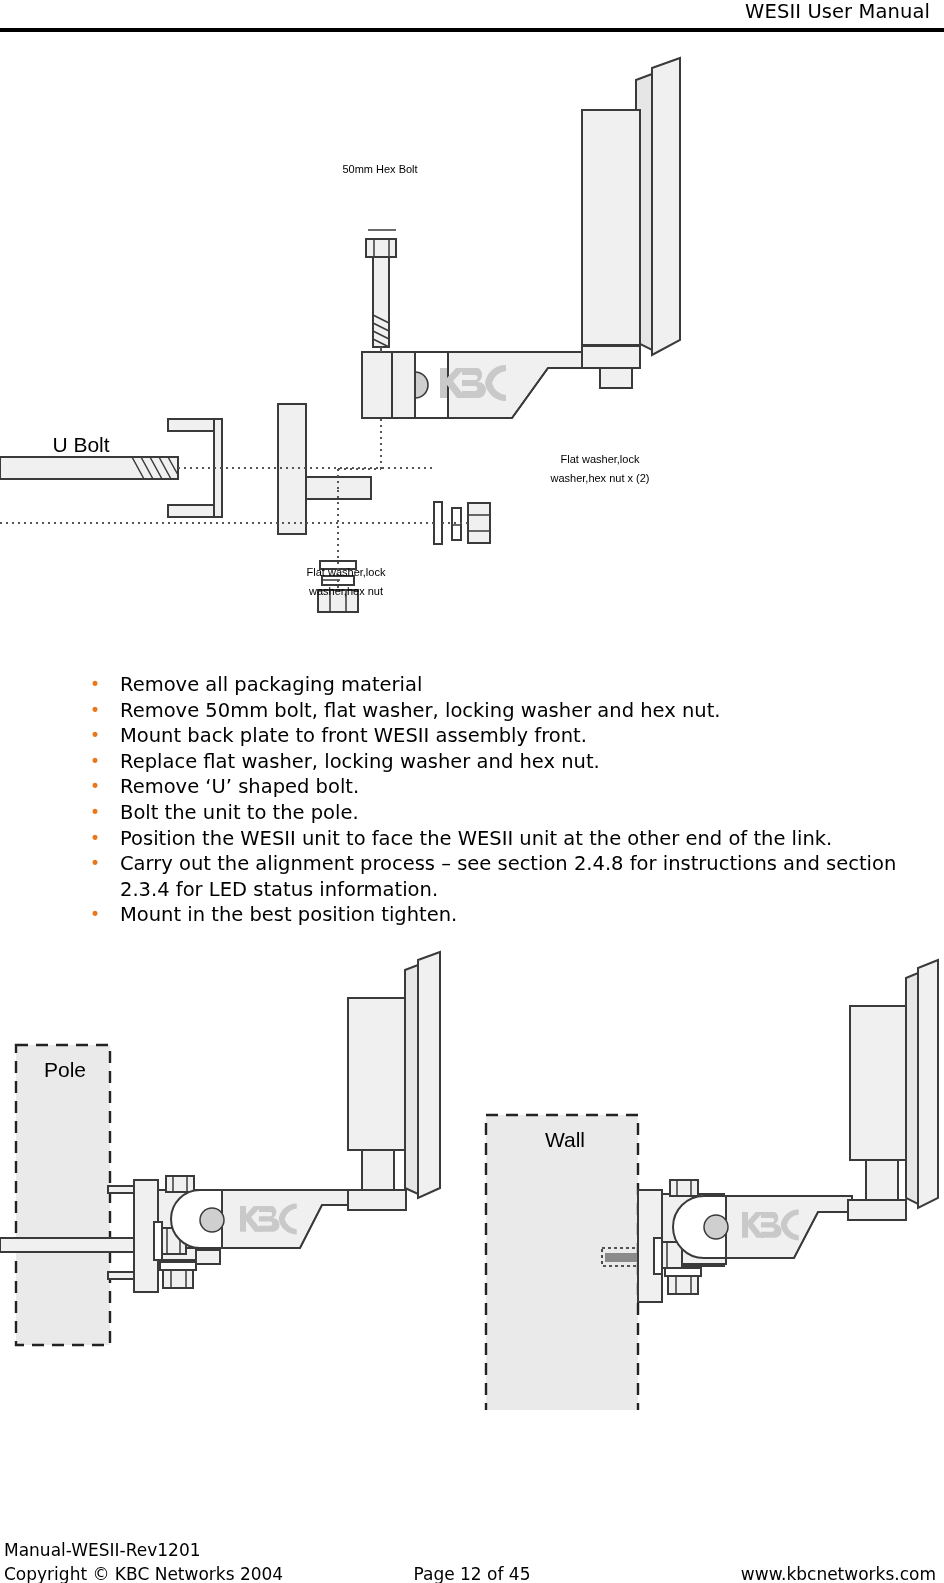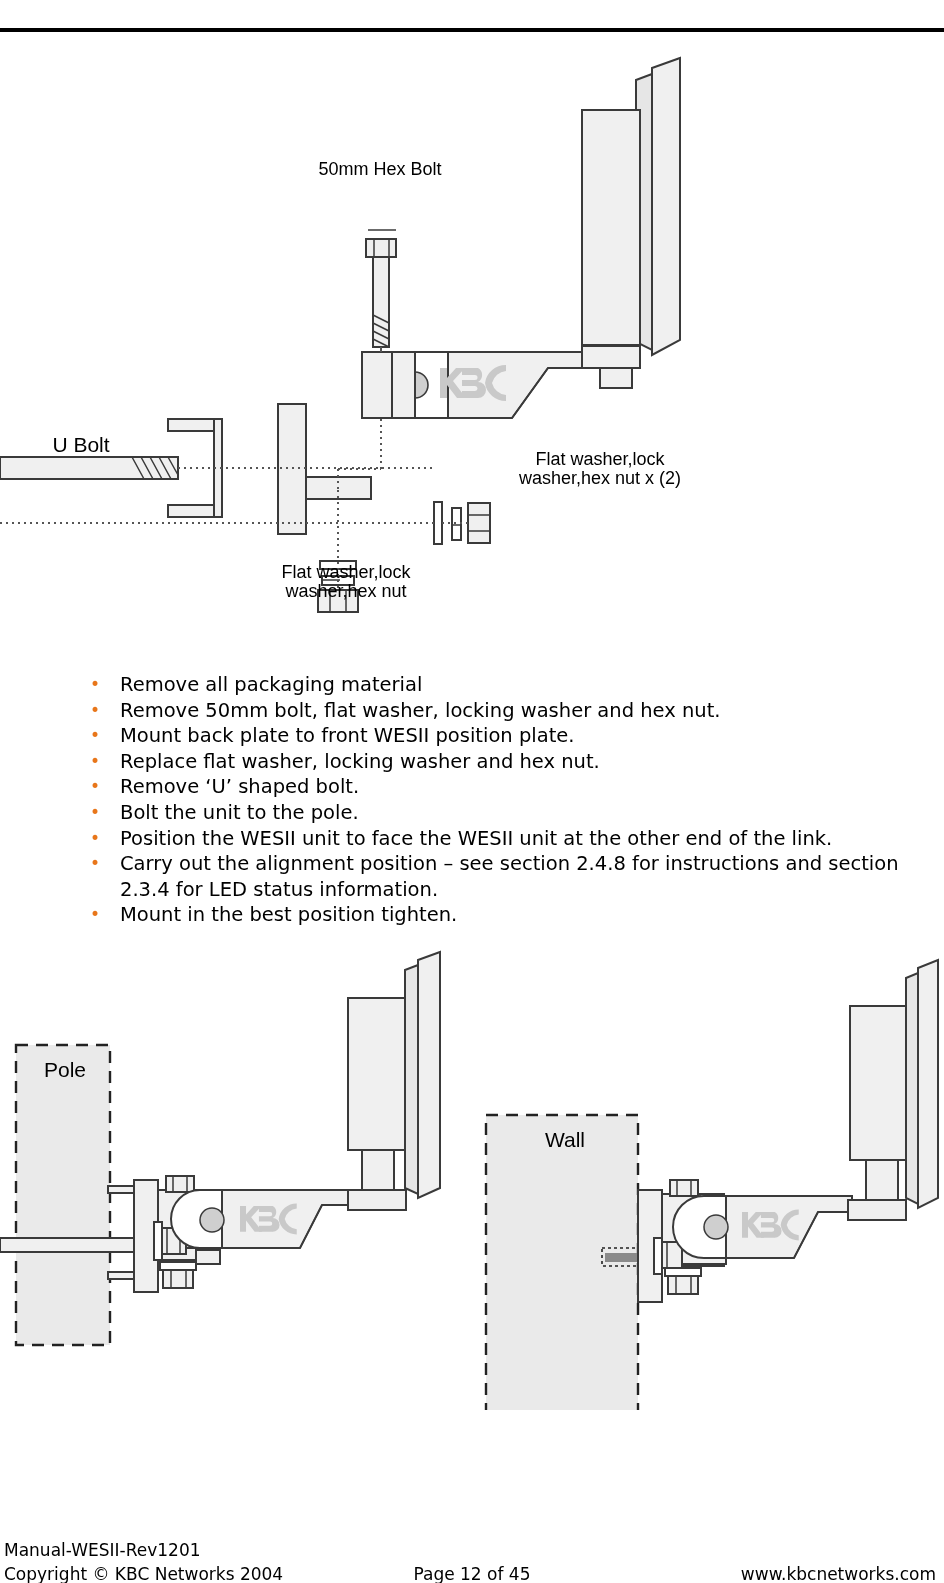--- a/index.html
+++ b/index.html
@@ -116,33 +116,34 @@
   }
   .bullet-text {
     flex: 1 1 auto;
   }
 
   
   .figure { position: absolute; }
   .fig-label {
     position: absolute;
     font-family: "Liberation Sans", sans-serif;
-    font-size: 18px;
+    font-size: 11px;
     line-height: 19px;
     color: #000;
     text-align: center;
     white-space: pre-line;
   }
   .fig-label.big { font-size: 21px; }
 </style>
 </head>
 <body>
 
 <div id="page">
 
+  <div id="header-title">WESII User Manual</div>
   <div id="header-rule"></div>
 
   <div class="figure" style="left:0px; top:50px; width:944px; height:610px;">
     <svg width="944" height="610" viewBox="0 0 944 610" xmlns="http://www.w3.org/2000/svg">
       <defs>
         <style>
           .pf { fill:#F0F0F0; stroke:#3A3A3A; stroke-width:2; }
           .pf2 { fill:#E6E6E6; stroke:#3A3A3A; stroke-width:2; }
           .pw { fill:#FFFFFF; stroke:#3A3A3A; stroke-width:2; }
           .thin { fill:none; stroke:#3A3A3A; stroke-width:1.6; }
@@ -243,41 +244,41 @@
     <div class="bullet-row">
       <span class="bullet-dot">•</span>
       <span class="bullet-text">Remove all packaging material</span>
     </div>
     <div class="bullet-row">
       <span class="bullet-dot">•</span>
       <span class="bullet-text">Remove 50mm bolt, flat washer, locking washer and hex nut.</span>
     </div>
     <div class="bullet-row">
       <span class="bullet-dot">•</span>
-      <span class="bullet-text">Mount back plate to front WESII position plate.</span>
+      <span class="bullet-text">Mount back plate to front WESII assembly front.</span>
     </div>
     <div class="bullet-row">
       <span class="bullet-dot">•</span>
       <span class="bullet-text">Replace flat washer, locking washer and hex nut.</span>
     </div>
     <div class="bullet-row">
       <span class="bullet-dot">•</span>
       <span class="bullet-text">Remove ‘U’ shaped bolt.</span>
     </div>
     <div class="bullet-row">
       <span class="bullet-dot">•</span>
       <span class="bullet-text">Bolt the unit to the pole.</span>
     </div>
     <div class="bullet-row">
       <span class="bullet-dot">•</span>
       <span class="bullet-text">Position the WESII unit to face the WESII unit at the other end of the link.</span>
     </div>
     <div class="bullet-row">
       <span class="bullet-dot">•</span>
-      <span class="bullet-text">Carry out the alignment position – see section 2.4.8 for instructions and section 2.3.4 for LED status information.</span>
+      <span class="bullet-text">Carry out the alignment process – see section 2.4.8 for instructions and section 2.3.4 for LED status information.</span>
     </div>
     <div class="bullet-row">
       <span class="bullet-dot">•</span>
       <span class="bullet-text">Mount in the best position tighten.</span>
     </div>
   </div>
 
   <div class="figure" style="left:470px; top:950px; width:474px; height:460px;">
     <svg width="474" height="460" viewBox="0 0 474 460" xmlns="http://www.w3.org/2000/svg">
       <defs>

